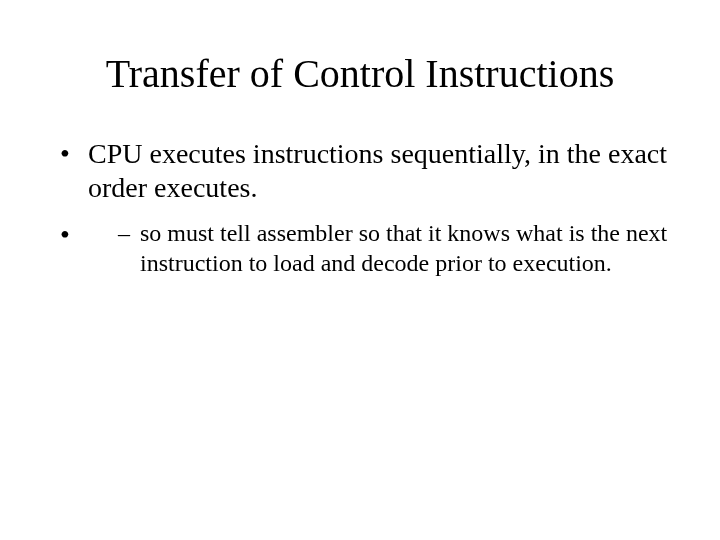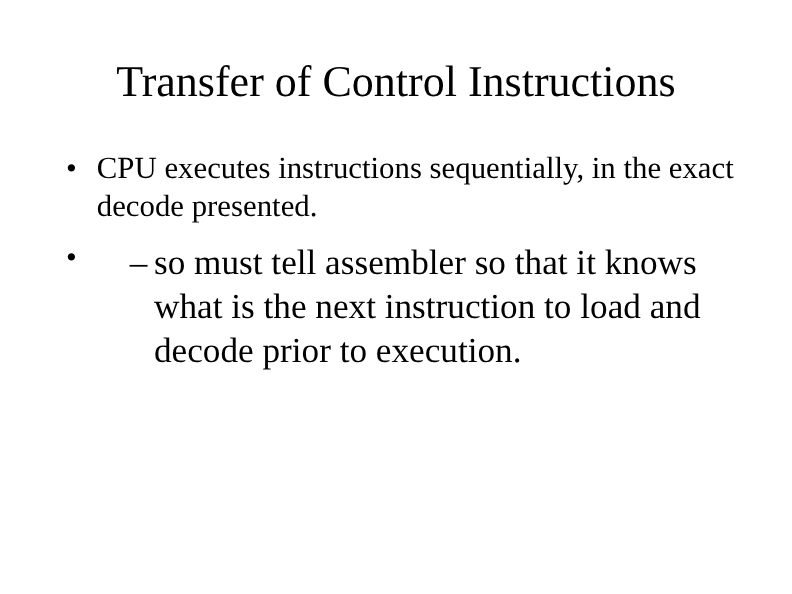--- a/index.html
+++ b/index.html
@@ -39,42 +39,42 @@
     content: "•";
     position: absolute;
     left: 0;
     top: 0;
     font-size: 28px;
   }
   ul.level2 {
     list-style: none;
     padding: 0;
     margin: 14px 0 0 30px;
-    font-size: 32px;
+    font-size: 24px;
     line-height: 1.25;
   }
   ul.level2 > li {
     position: relative;
     padding-left: 22px;
   }
   ul.level2 > li::before {
     content: "–";
     position: absolute;
     left: 0;
     top: 0;
   }
 </style>
 </head>
 <body>
 
 <div class="slide">
   <h1 class="title">Transfer of Control Instructions</h1>
   <ul class="level1">
     <li>
-      <span>CPU executes instructions sequentially, in the exact decode presented.</span>
+      <span>CPU executes instructions sequentially, in the exact order executes.</span>
     </li>
     <li>
       <ul class="level2">
         <li>
           <span>so must tell assembler so that it knows what is the next instruction to load and decode prior to execution.</span>
         </li>
       </ul>
     </li>
   </ul>
 </div>

